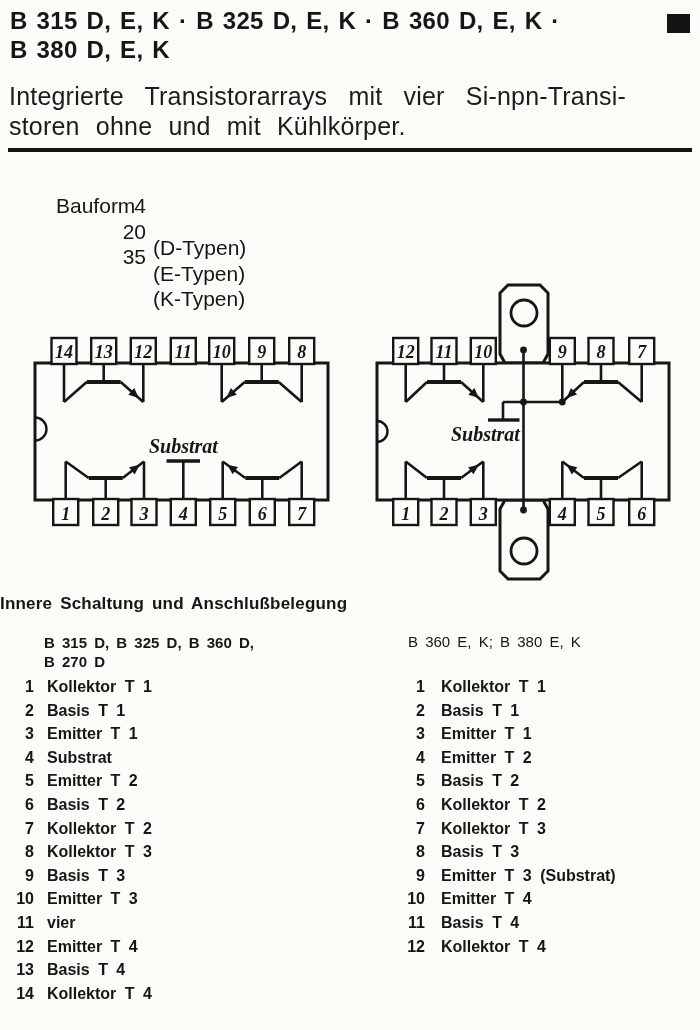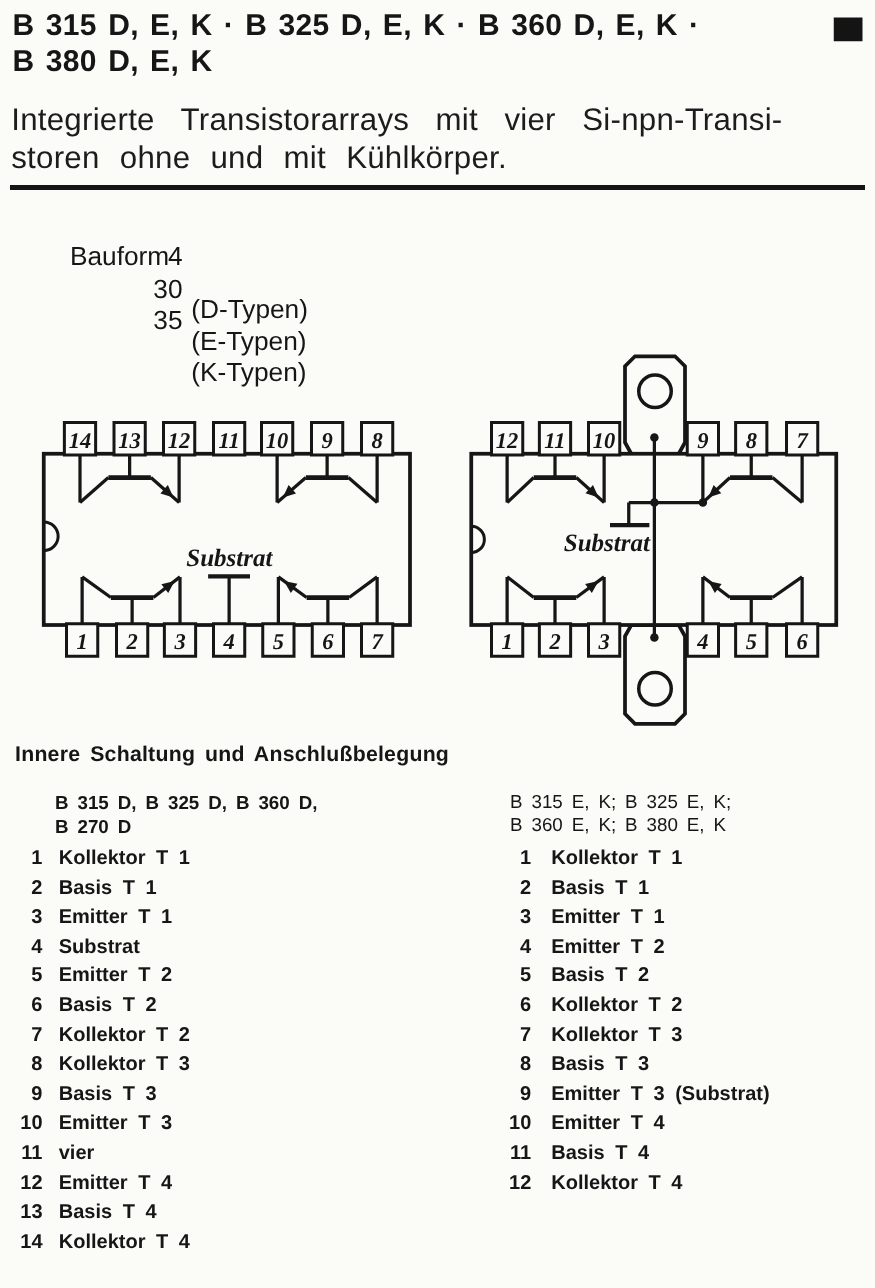--- a/index.html
+++ b/index.html
@@ -16,21 +16,21 @@
   .subtitle{left:9px;font-size:25px;letter-spacing:.2px;white-space:nowrap;color:#1c1c1c;}
   #subtitle1{top:82px;word-spacing:14px;}
   #subtitle2{top:112px;word-spacing:9px;}
   .rule{left:8px;top:148px;width:684px;height:4px;background:#151515;}
   .bauform-label{left:12px;top:194px;font-size:21px;margin-left:44px;}
   .bauform-rows{left:120px;top:194px;font-size:21px;}
   .bf-row{display:flex;height:25.5px;align-items:flex-start;}
   .bf-num{width:26px;text-align:right;}
   .bf-text{margin-left:7px;margin-top:42px;}
   #diagram{left:0;top:275px;}
-  .pinout-heading{left:12px;top:594px;font-size:17px;font-weight:700;letter-spacing:.2px;word-spacing:3px;}
+  .pinout-heading{left:0;top:594px;font-size:17px;font-weight:700;letter-spacing:.2px;word-spacing:3px;}
   .col-header{font-size:15px;line-height:18.5px;word-spacing:3px;white-space:nowrap;}
   #left-header{left:44px;top:634px;font-weight:700;}
   #right-header{left:408px;top:633px;font-weight:400;}
   .pin-list{font-size:16px;font-weight:700;}
   #left-list{left:8px;top:678px;}
   #right-list{left:398px;top:678px;}
   .pin-row{display:flex;height:23.6px;align-items:flex-start;}
   .pin-num{width:26px;text-align:right;}
   #right-list .pin-num{width:27px;}
   .pin-label{margin-left:13px;word-spacing:4px;}
@@ -53,21 +53,21 @@
 
   <div class="abs rule"></div>
 
   <div class="abs bauform-label">Bauform</div>
   <div class="abs bauform-rows" id="bauform-rows">
       <div class="bf-row">
         <span class="bf-num">4</span>
         <span class="bf-text">(D-Typen)</span>
       </div>
       <div class="bf-row">
-        <span class="bf-num">30</span>
+        <span class="bf-num">20</span>
         <span class="bf-text">(E-Typen)</span>
       </div>
       <div class="bf-row">
         <span class="bf-num">35</span>
         <span class="bf-text">(K-Typen)</span>
       </div>
     </div>
 
   <svg class="abs" id="diagram" width="700" height="310" viewBox="0 275 700 310">
     <g id="g-dip14">
@@ -204,21 +204,20 @@
       </g>
   </svg>
 
   <div class="abs pinout-heading">Innere Schaltung und Anschlußbelegung</div>
 
   <div class="abs col-header" id="left-header">
     <div>B 315 D, B 325 D, B 360 D,</div>
     <div>B 270 D</div>
   </div>
   <div class="abs col-header" id="right-header">
-    <div>B 315 E, K; B 325 E, K;</div>
     <div>B 360 E, K; B 380 E, K</div>
   </div>
 
   <div class="abs pin-list" id="left-list">
       <div class="pin-row">
         <span class="pin-num">1</span>
         <span class="pin-label">Kollektor T 1</span>
       </div>
       <div class="pin-row">
         <span class="pin-num">2</span>

